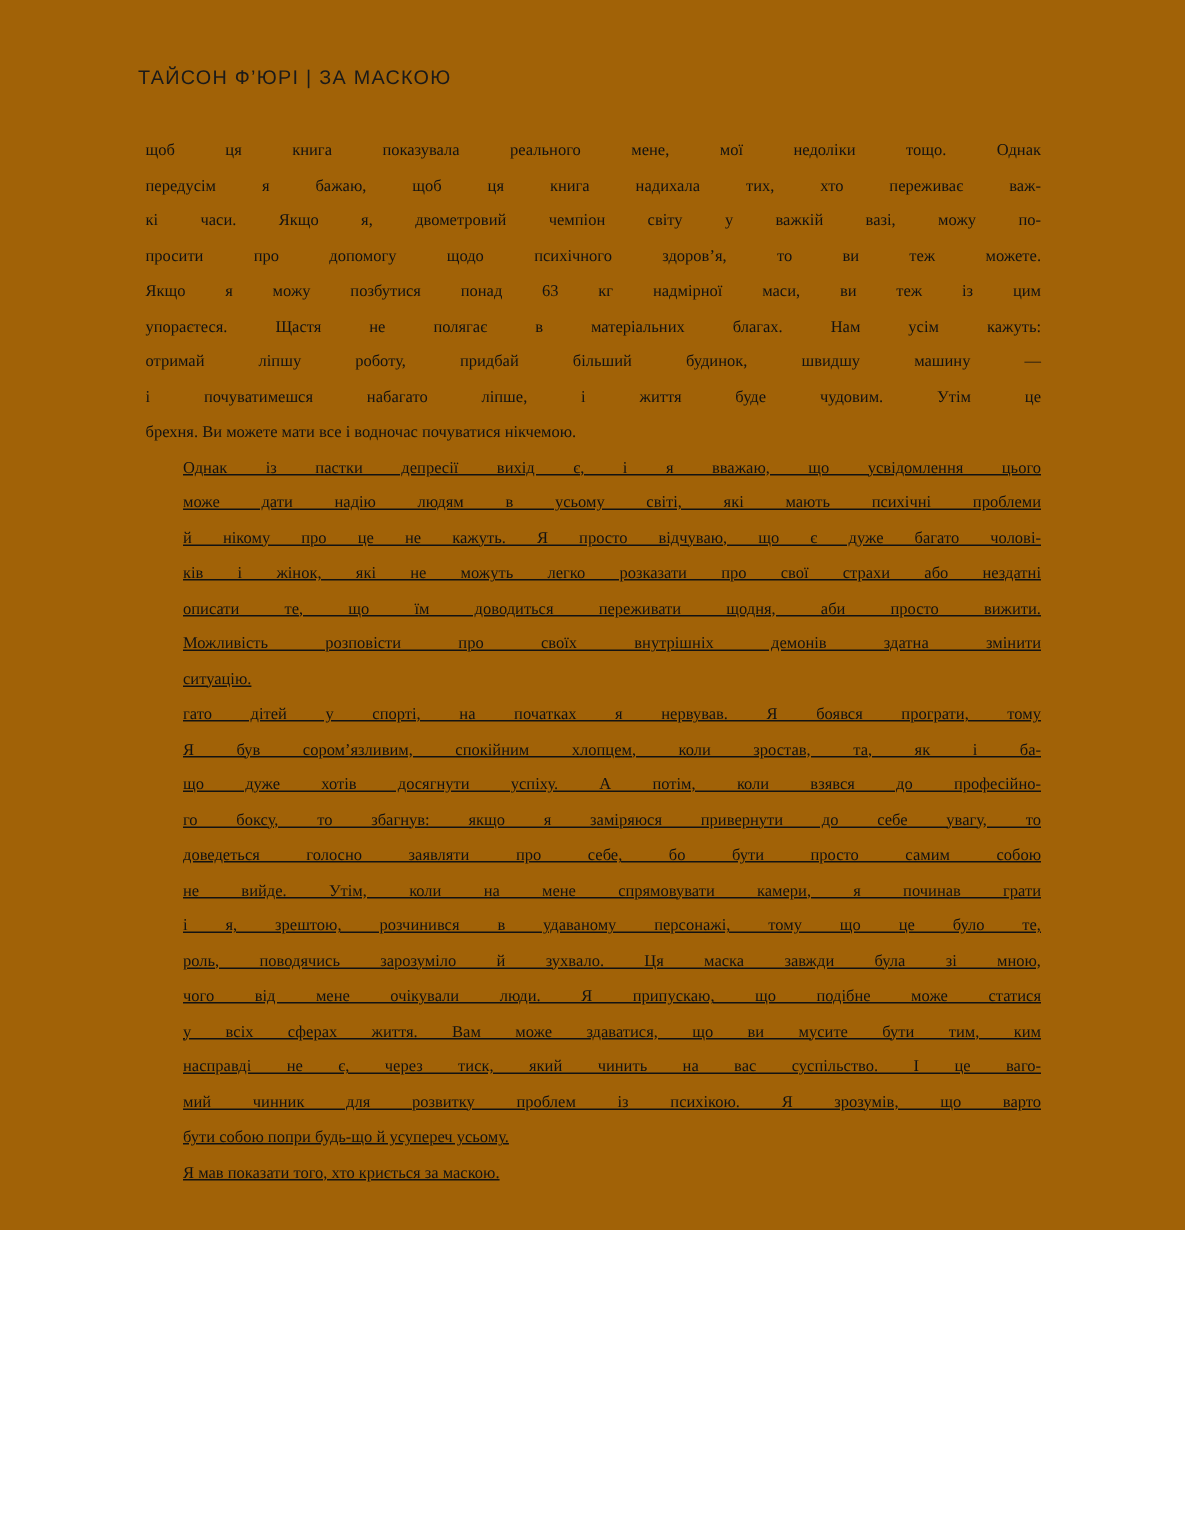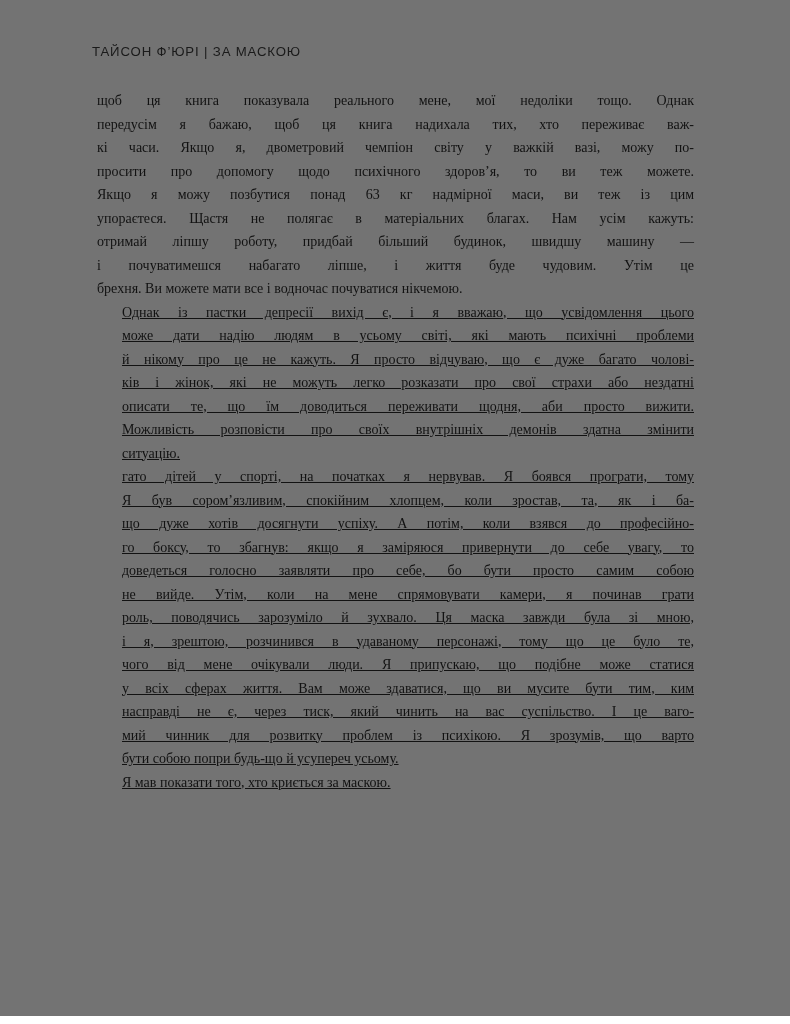--- a/index.html
+++ b/index.html
@@ -32,21 +32,21 @@
     -webkit-font-smoothing: antialiased;
   }
 
   
   .textblock {
     position: absolute;
     left: 97px;
     top: 89px;
     width: 597px;
     font-family: "Liberation Serif", "DejaVu Serif", serif;
-    font-size: 14px;
+    font-size: 11px;
     line-height: 23.5px;
     color: #121212;
     text-align: justify;
     text-justify: inter-word;
     font-kerning: normal;
   }
 
   .textblock p {
     margin: 0;
     text-indent: 0;
@@ -73,21 +73,21 @@
   }
 
   
   .ln.ind {
     text-indent: 25px;
   }
 </style>
 </head>
 <body>
 
-<div class="page" style="width: 790px; height: 1016px; background: #737373;">
+<div class="page" style="width: 790px; height: 820px; background: #a16207;">
 
   <div class="running-head">ТАЙСОН Ф’ЮРІ | ЗА МАСКОЮ</div>
 
   <div class="textblock" style="color: rgb(18, 18, 18);">
 
   <p>
         <span class="ln">щоб ця книга показувала реального мене, мої недоліки тощо. Однак</span>
         <span class="ln">передусім я бажаю, щоб ця книга надихала тих, хто переживає важ-</span>
         <span class="ln">кі часи. Якщо я, двометровий чемпіон світу у важкій вазі, можу по-</span>
         <span class="ln">просити про допомогу щодо психічного здоров’я, то ви теж можете.</span>
@@ -106,22 +106,22 @@
         <span class="ln">Можливість розповісти про своїх внутрішніх демонів здатна змінити</span>
         <span class="ln last">ситуацію.</span>
       </p>
       <p class="indent">
         <span class="ln">гато дітей у спорті, на початках я нервував. Я боявся програти, тому</span>
         <span class="ln ind">Я був сором’язливим, спокійним хлопцем, коли зростав, та, як і ба-</span>
         <span class="ln">що дуже хотів досягнути успіху. А потім, коли взявся до професійно-</span>
         <span class="ln">го боксу, то збагнув: якщо я заміряюся привернути до себе увагу, то</span>
         <span class="ln">доведеться голосно заявляти про себе, бо бути просто самим собою</span>
         <span class="ln">не вийде. Утім, коли на мене спрямовувати камери, я починав грати</span>
+        <span class="ln">і я, зрештою, розчинився в удаваному персонажі, тому що це було те,</span>
         <span class="ln">роль, поводячись зарозуміло й зухвало. Ця маска завжди була зі мною,</span>
-        <span class="ln">і я, зрештою, розчинився в удаваному персонажі, тому що це було те,</span>
         <span class="ln">чого від мене очікували люди. Я припускаю, що подібне може статися</span>
         <span class="ln">у всіх сферах життя. Вам може здаватися, що ви мусите бути тим, ким</span>
         <span class="ln">насправді не є, через тиск, який чинить на вас суспільство. І це ваго-</span>
         <span class="ln">мий чинник для розвитку проблем із психікою. Я зрозумів, що варто</span>
         <span class="ln last">бути собою попри будь-що й усупереч усьому.</span>
       </p>
       <p class="indent">
         <span class="ln last ind">Я мав показати того, хто криється за маскою.</span>
       </p>
     </div>

